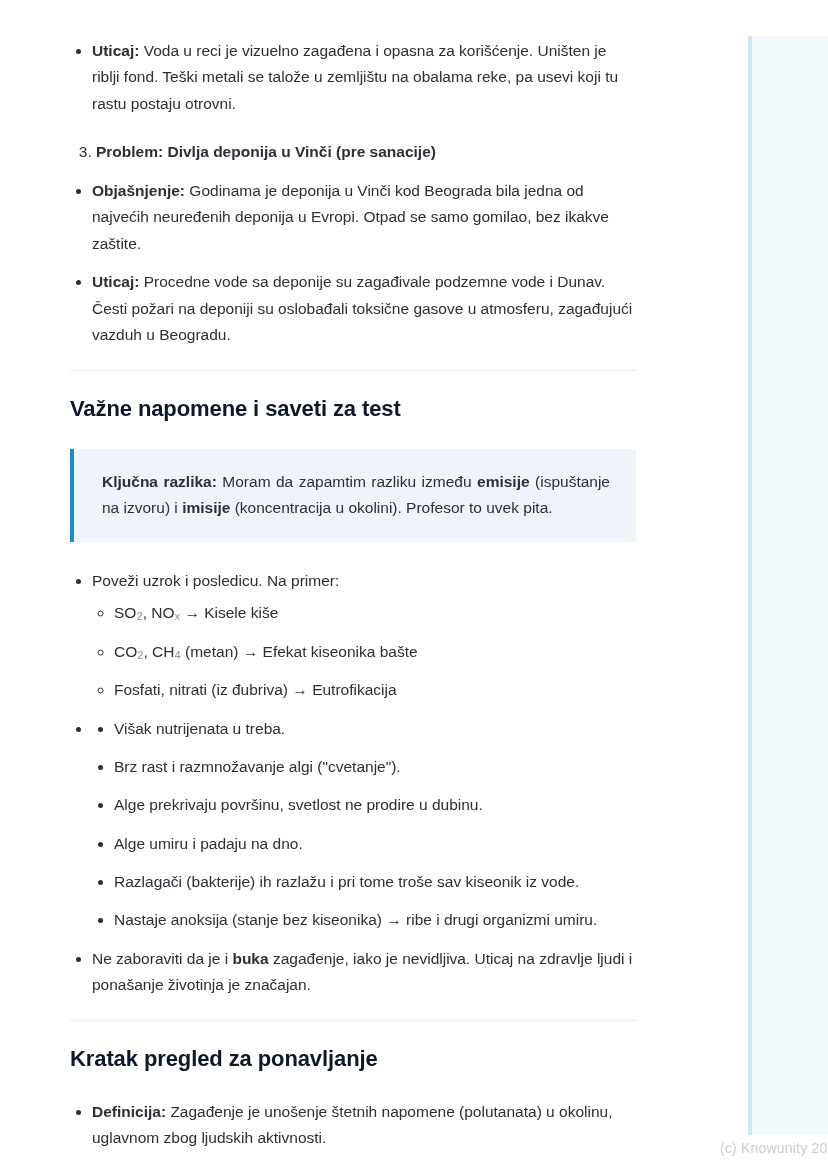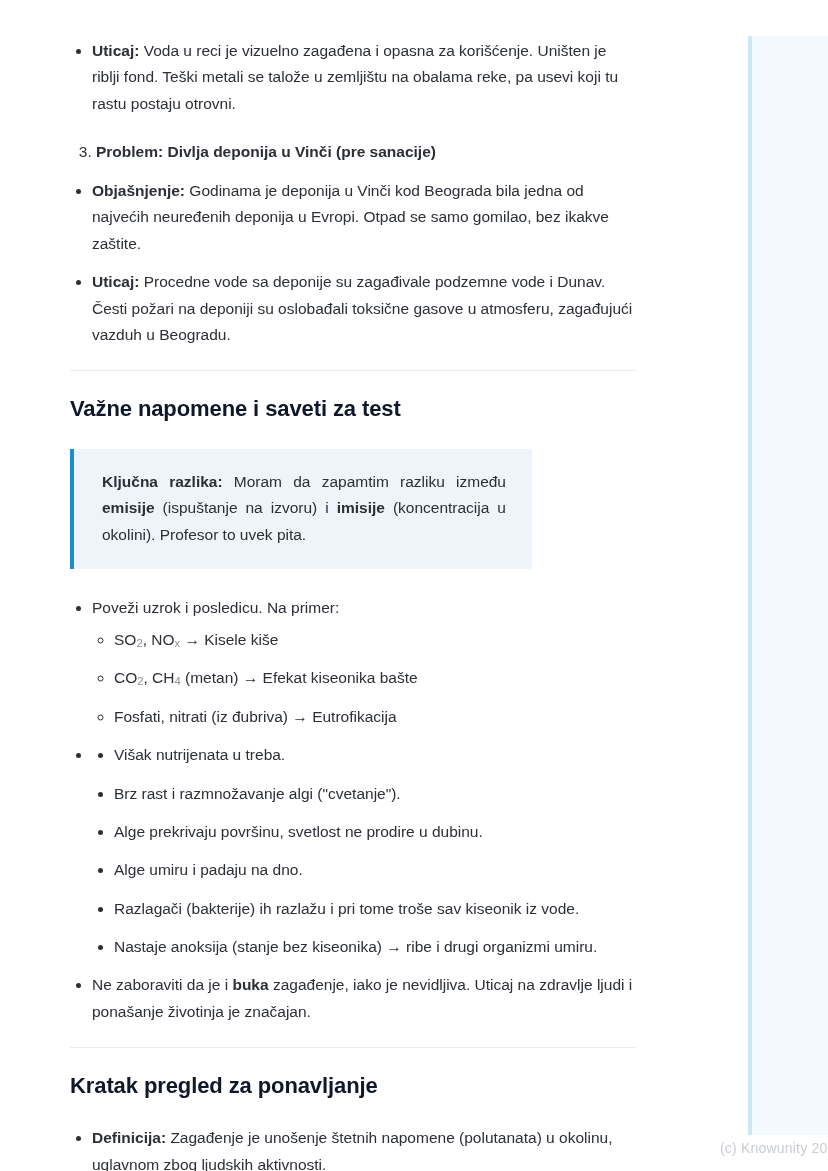--- a/index.html
+++ b/index.html
@@ -111,21 +111,21 @@
   li strong { font-weight: bold; }
 
   .indent-block { padding-left: 30px; }
 
   
   .callout {
     background: #eff4fa;
     border-left: 4px solid #1a8fd0;
     padding: 20px 26px 20px 28px;
     margin: 0 0 26px 0;
-    width: 462px;
+    width: 566px;
     box-sizing: border-box;
   }
   .callout p {
     margin: 0;
     font-size: 15.5px;
     line-height: 1.72;
     text-align: justify;
   }
 
   sub {

